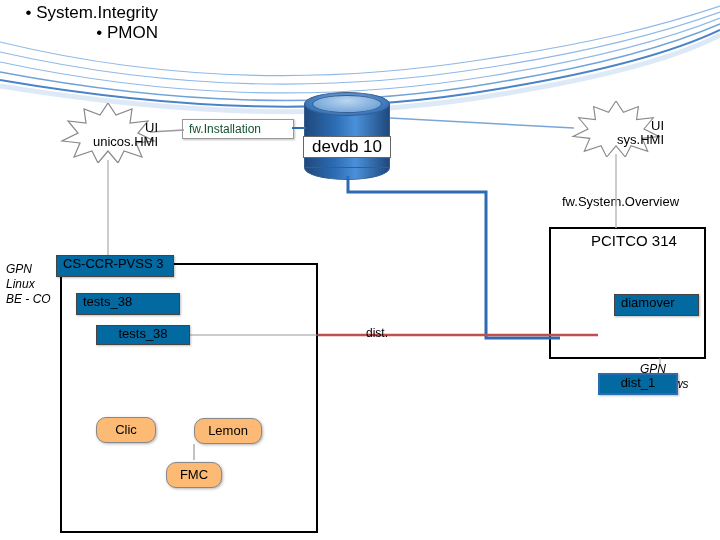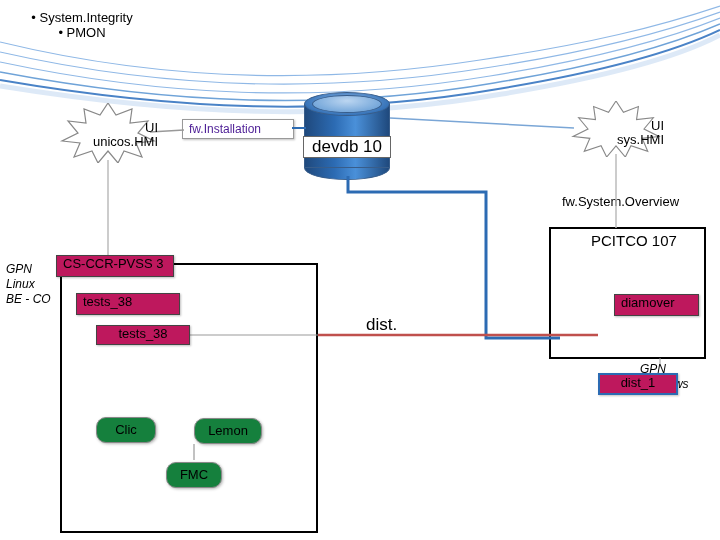--- a/index.html
+++ b/index.html
@@ -33,21 +33,21 @@
   #fwinstall {
     position: absolute;
     left: 182px; top: 119px;
     width: 112px; height: 20px;
     background: #fff;
     border: 1px solid #999;
     font-size: 12px;
     text-align: left;
     padding-left: 6px;
     line-height: 18px;
-    color: #4c1d95;
+    color: #14532d;
     box-shadow: 1px 1px 2px rgba(0,0,0,.25);
   }
 
   
   #cyl {
     position: absolute;
     left: 304px; top: 92px;
     width: 86px; height: 84px;
   }
   #cyl .body {
@@ -103,56 +103,56 @@
   #box-right {
     position: absolute;
     left: 549px; top: 227px;
     width: 157px; height: 132px;
     border: 2px solid #000;
     background: #fff;
   }
 
   .innerbox {
     position: absolute;
-    background: #be185d;
+    background: #0369a1;
     border: 1px solid #444;
     font-size: 13px;
     line-height: 1.2;
     text-align: center;
     box-shadow: 1px 1px 2px rgba(0,0,0,.25);
   }
   #lbl-pvss3   { left: 56px;  top: 255px; width: 118px; height: 22px; text-align: left; padding-left:6px; z-index:6;}
   #lbl-tests38a{ left: 76px;  top: 293px; width: 104px; height: 22px; text-align:left; padding-left:6px; z-index:6;}
   #lbl-tests38b{ left: 96px;  top: 325px; width: 94px;  height: 20px; z-index:6;}
-  #lbl-bullets { left: 82px;  top: 355px; width: 164px; height: 46px; text-align:center; padding: 10px 6px; font-size:13px; z-index:6; box-shadow:none; border:none;}
+  #lbl-bullets { left: 82px;  top: 355px; width: 164px; height: 46px; text-align:right; padding: 3px 6px; font-size:17px; z-index:6; box-shadow:none; border:none;}
   #lbl-bullets::before{content:""}
 
   #lbl-pcitco  { left: 591px; top: 232px; font-size: 15px; position:absolute; z-index:7;}
   #lbl-diam    { left: 614px; top: 294px; width: 85px;  height: 22px; text-align:left; padding-left:6px; z-index:7;}
   #lbl-dist1   { left: 598px; top: 325px; width: 80px;  height: 22px; border: 2.5px solid #2c6bb3; z-index:7;margin-top:48px;}
 
   #gpn-left {
     position: absolute;
     left: 6px; top: 262px;
     font-size: 12px; line-height: 1.25;
     font-style: italic;
   }
   #gpn-right {
     position: absolute;
     left: 640px; top: 362px;
     font-size: 12px; line-height: 1.25;
     font-style: italic;
   }
 
-  #lbl-dist { position:absolute; left: 366px; top: 315px; font-size: 17px; z-index:7;}
+  #lbl-dist { position:absolute; left: 366px; top: 326px; font-size: 12px; z-index:7;}
 
   
   .rnd {
     position: absolute;
-    background: #15803d;
+    background: #fdba74;
     border: 1px solid #888;
     border-radius: 10px;
     font-size: 13px;
     text-align: center;
     box-shadow: 1px 1px 3px rgba(0,0,0,.3);
   }
   #nd-clic  { left: 96px;  top: 417px; width: 60px; height: 26px; line-height:24px;}
   #nd-lemon { left: 194px; top: 418px; width: 68px; height: 26px; line-height:24px;}
   #nd-fmc   { left: 166px; top: 462px; width: 56px; height: 26px; line-height:24px;}
 
@@ -242,21 +242,21 @@
 <div id="lbl-bullets" style="white-space:pre">• System.Integrity
 • PMON</div>
 
 <div id="nd-clic" class="rnd"><span>Clic</span></div>
 <div id="nd-lemon" class="rnd"><span>Lemon</span></div>
 <div id="nd-fmc" class="rnd"><span>FMC</span></div>
 
 <div id="lbl-dist">dist.</div>
 
 <div id="box-right"></div>
-<div id="lbl-pcitco">PCITCO 107</div>
+<div id="lbl-pcitco">PCITCO 314</div>
 <div id="lbl-diam" class="innerbox">
   <span>diamover</span>
 </div>
 <div id="lbl-dist1" class="innerbox">
   <span>dist_1</span>
 </div>
 <div id="gpn-right" style="white-space:pre">GPN
 Windows</div>
 
 </body></html>

